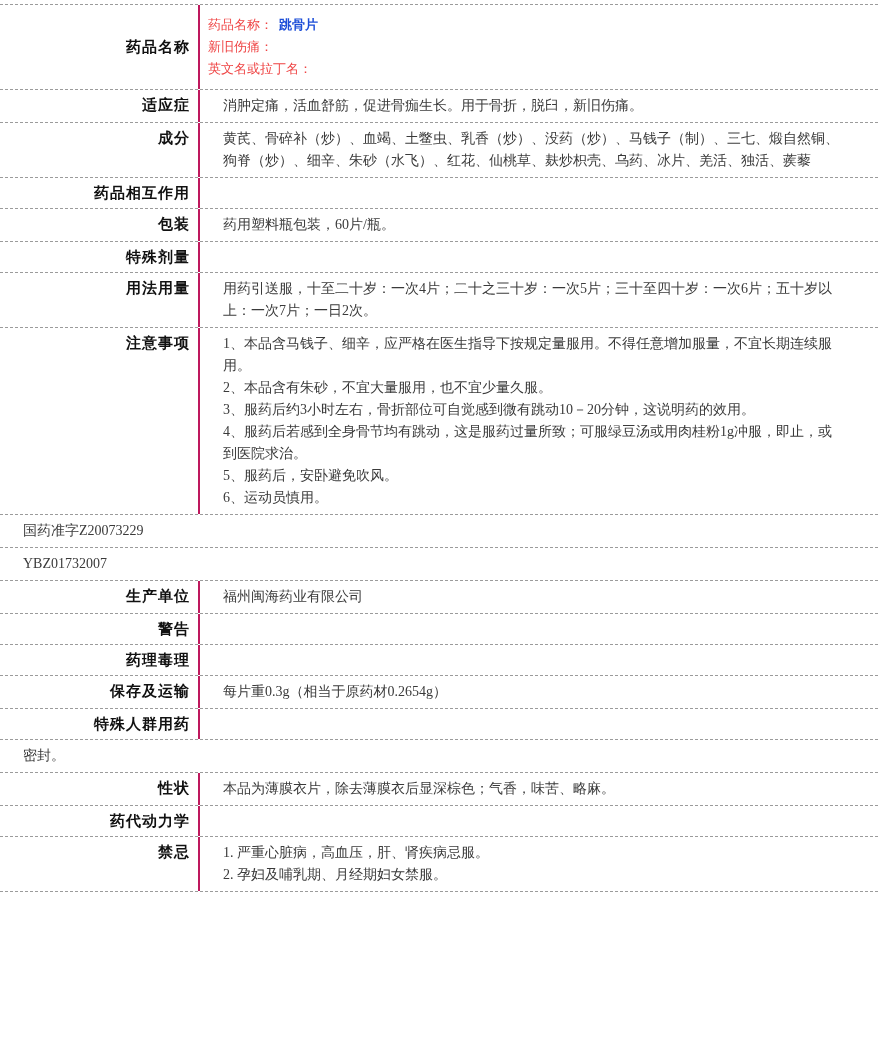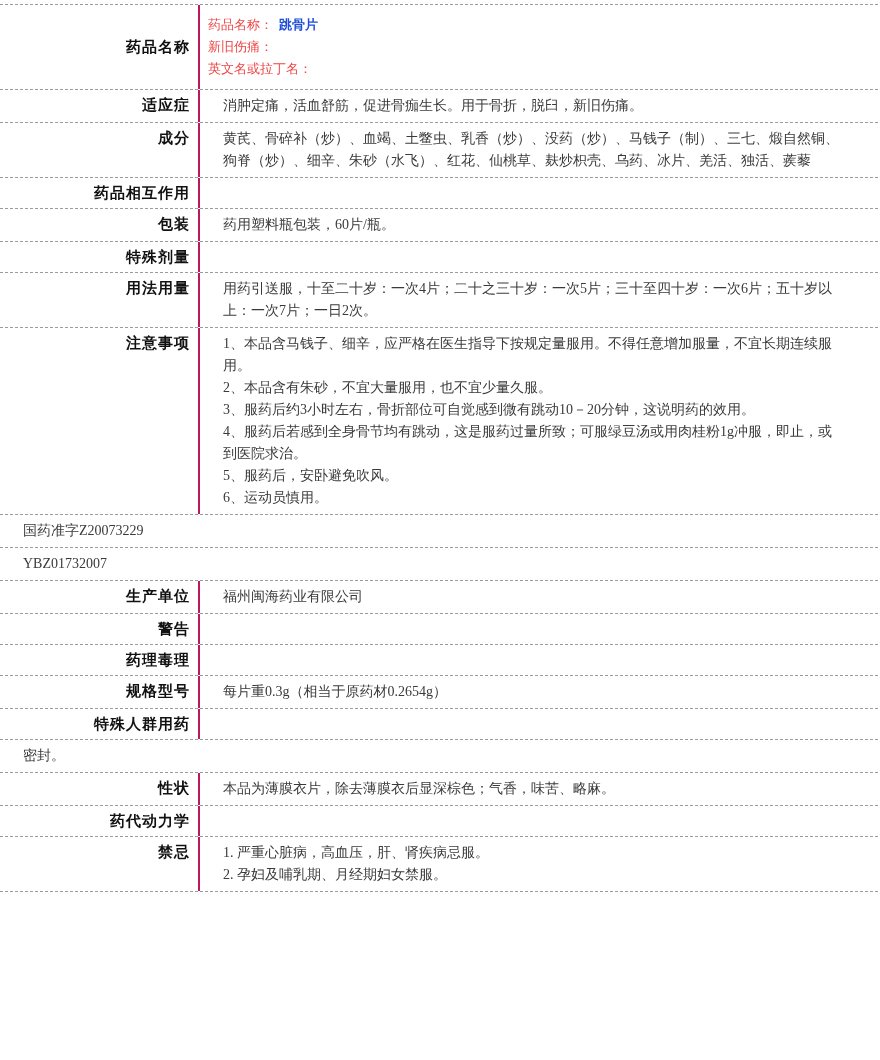--- a/index.html
+++ b/index.html
@@ -143,21 +143,21 @@
     <div class="label-cell">警告</div>
     <div class="content-cell"></div>
   </div>
 
   <div class="row">
     <div class="label-cell">药理毒理</div>
     <div class="content-cell"></div>
   </div>
 
   <div class="row">
-    <div class="label-cell">规格型号</div>
+    <div class="label-cell">保存及运输</div>
     <div class="content-cell">每片重0.3g（相当于原药材0.2654g）</div>
   </div>
 
   <div class="row">
     <div class="label-cell">特殊人群用药</div>
     <div class="content-cell"></div>
   </div>
 
   <div class="row">
     <div class="content-cell">密封。</div>

